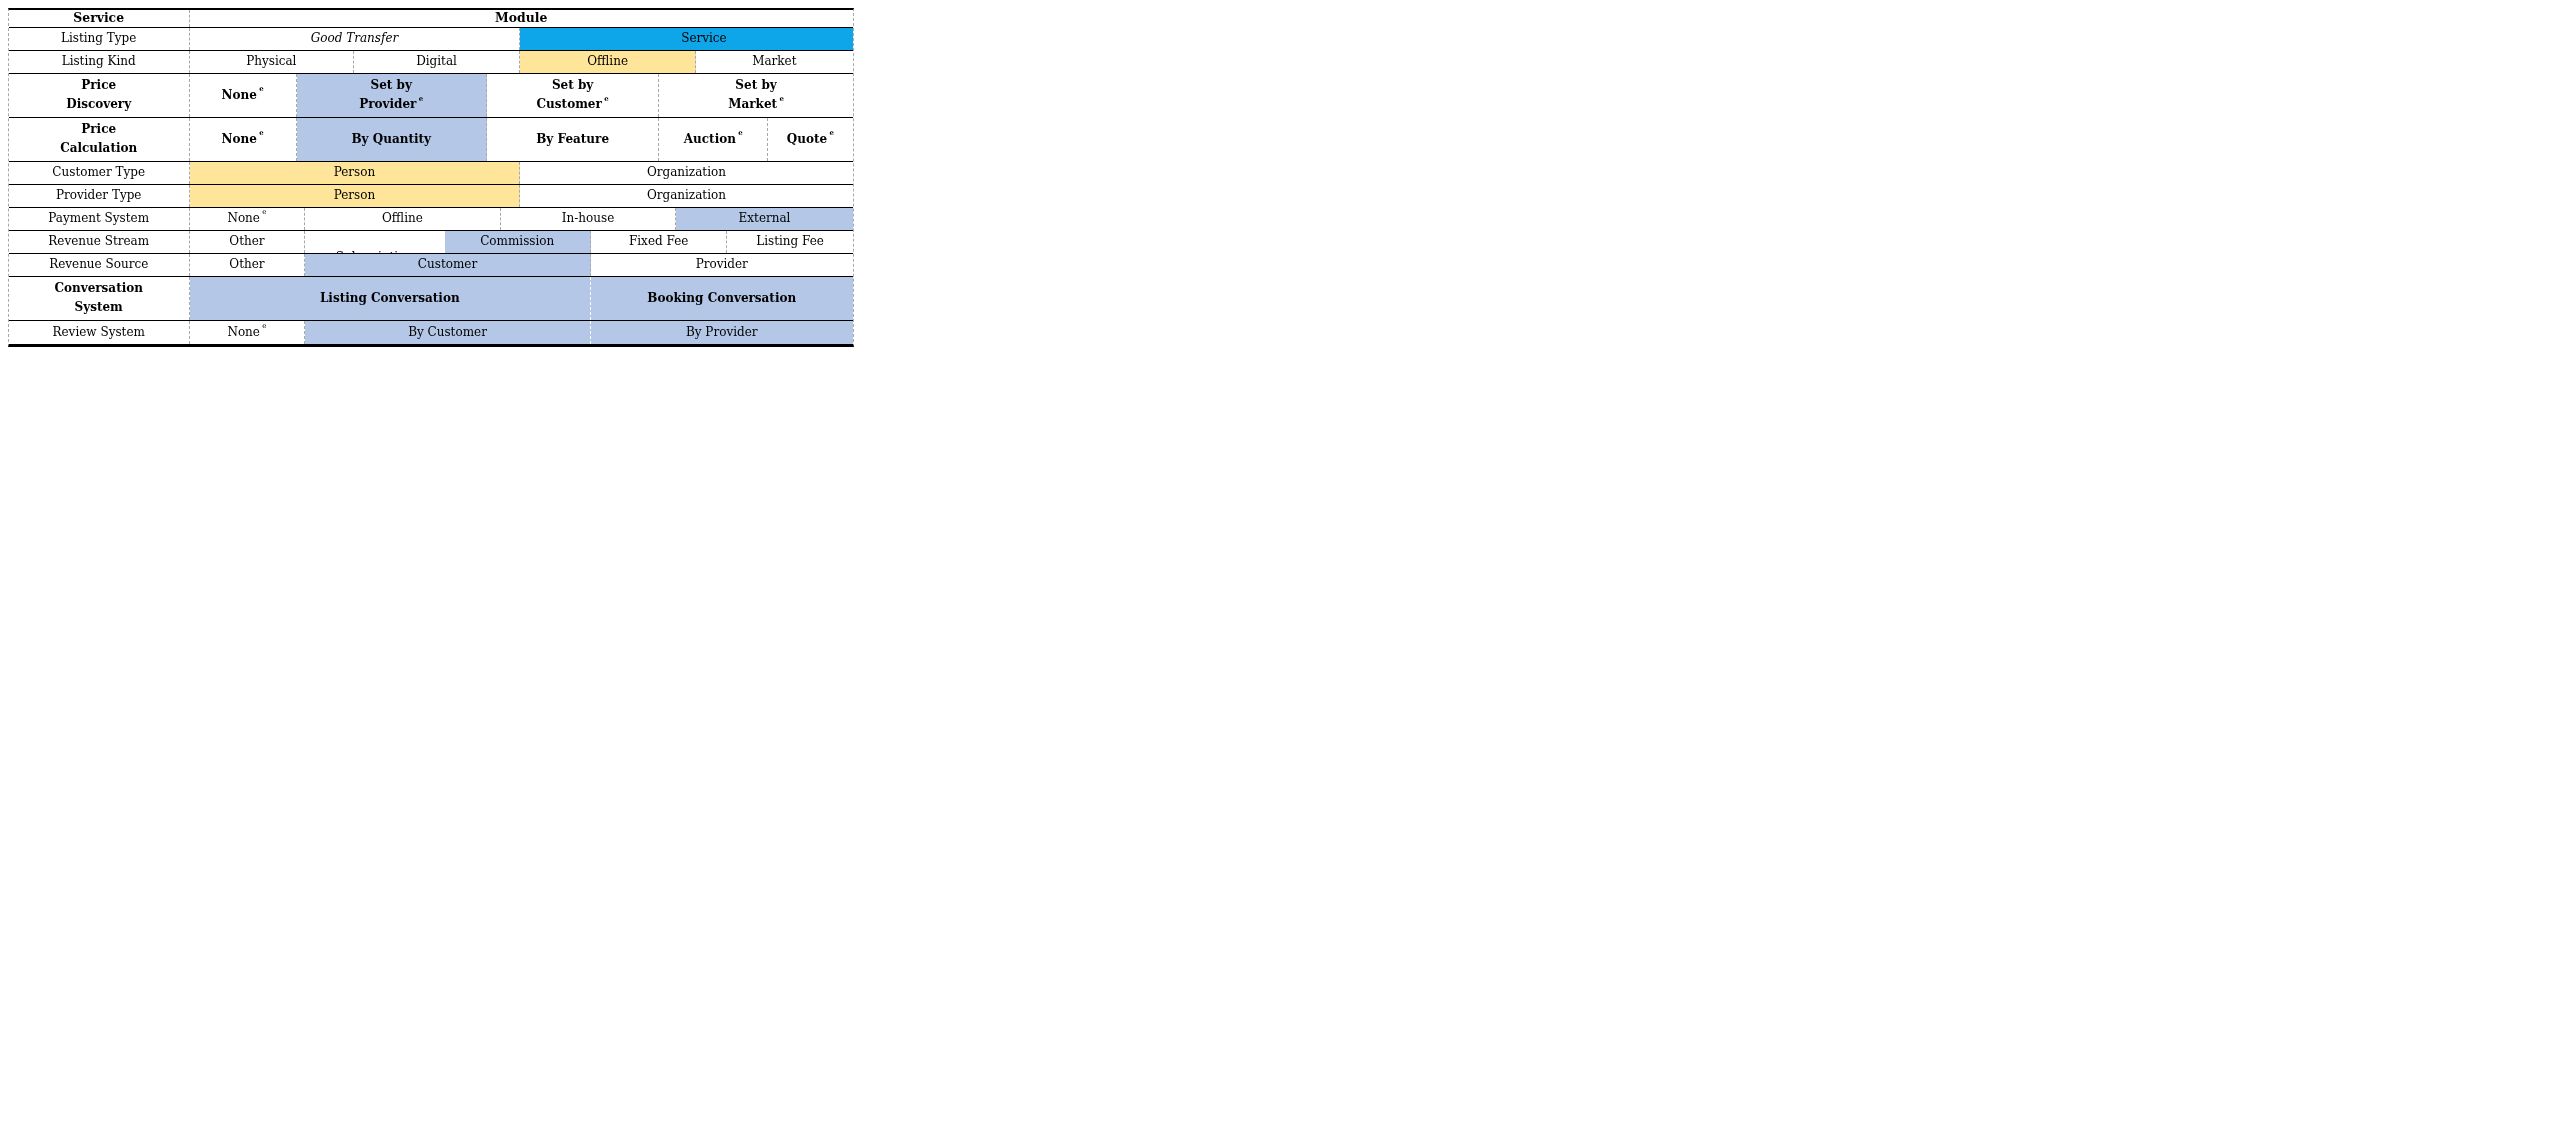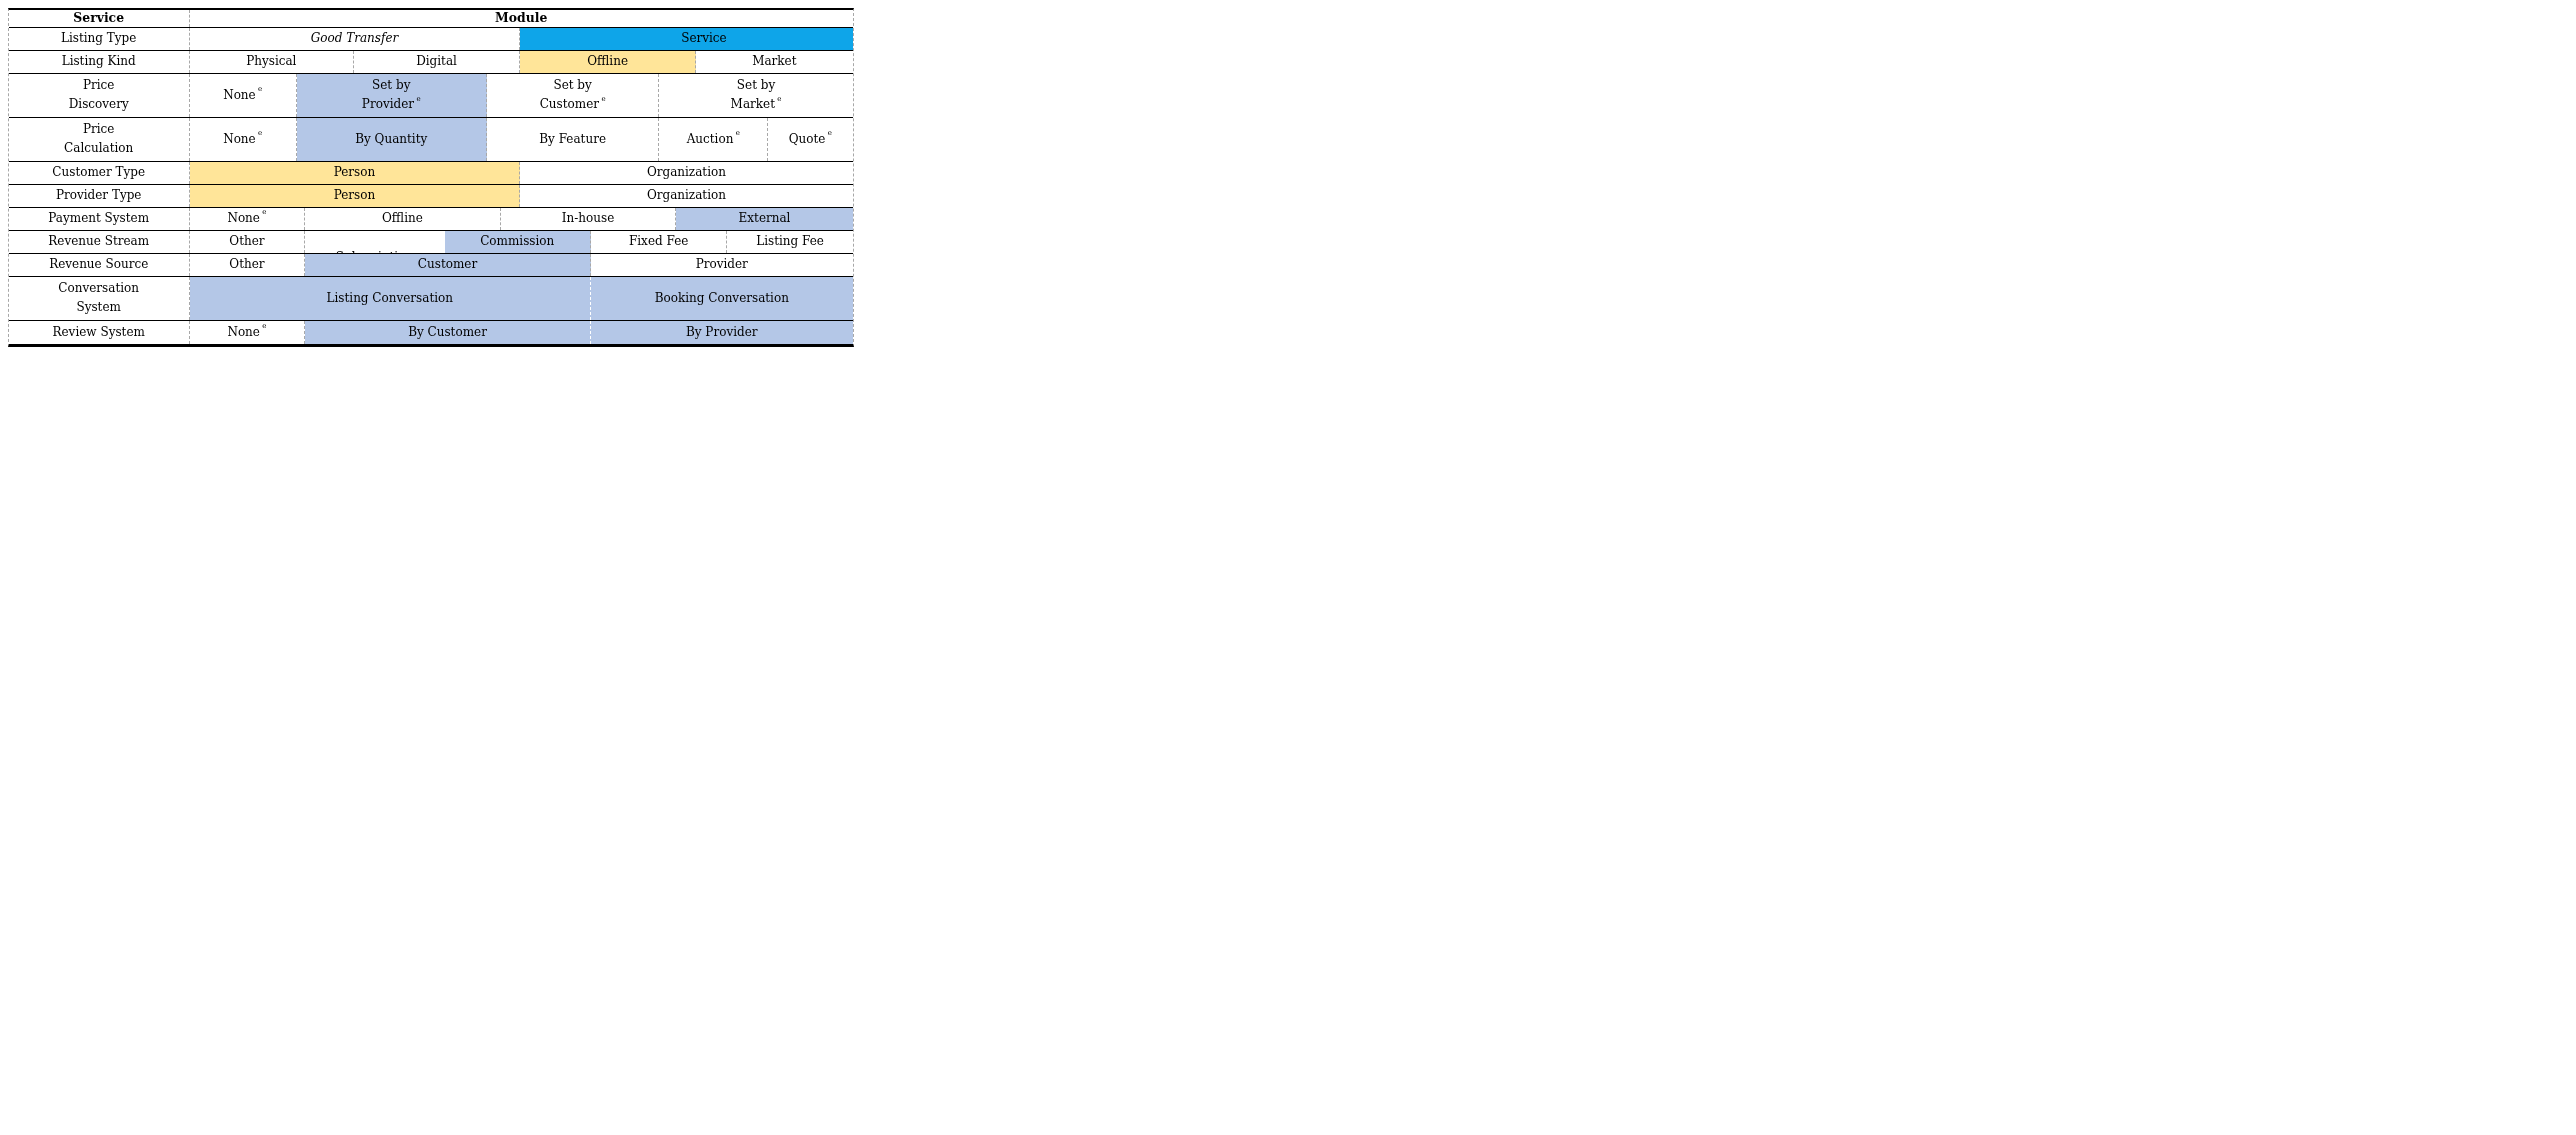--- a/index.html
+++ b/index.html
@@ -3,21 +3,21 @@
 <meta charset="utf-8">
 <style>
   html,body{margin:0;padding:0;background:#ffffff;}
   body{width:858px;height:379px;position:relative;
        font-family:"DejaVu Serif","Liberation Serif",serif;color:#000;}
   .table{position:absolute;left:7.7px;top:7.7px;width:846px;box-sizing:border-box;
          border-top:2.4px solid #000;border-bottom:3px solid #000;
          border-left:0.8px dashed #a8a8a8;border-right:0.8px dashed #a8a8a8;}
   .row{display:flex;align-items:stretch;height:23px;box-sizing:border-box;
        border-bottom:0.9px solid #000;}
-  .row.tall{height:44px;}
+  .row.tall{height:44px;font-weight:bold;}
   .row.hdr{height:18.3px;}
   .row:last-child{border-bottom:none;}
   .pcell{flex:0 0 181px;max-width:181px;box-sizing:border-box;
          border-right:0.8px dashed #a8a8a8;
          display:flex;flex-direction:column;justify-content:center;align-items:center;
          text-align:center;line-height:1.62;}
   .marea{flex:1;display:flex;min-width:0;}
   .cell{box-sizing:border-box;border-right:0.8px dashed #a8a8a8;
         display:flex;flex-direction:column;justify-content:center;align-items:center;
         text-align:center;line-height:1.62;}

